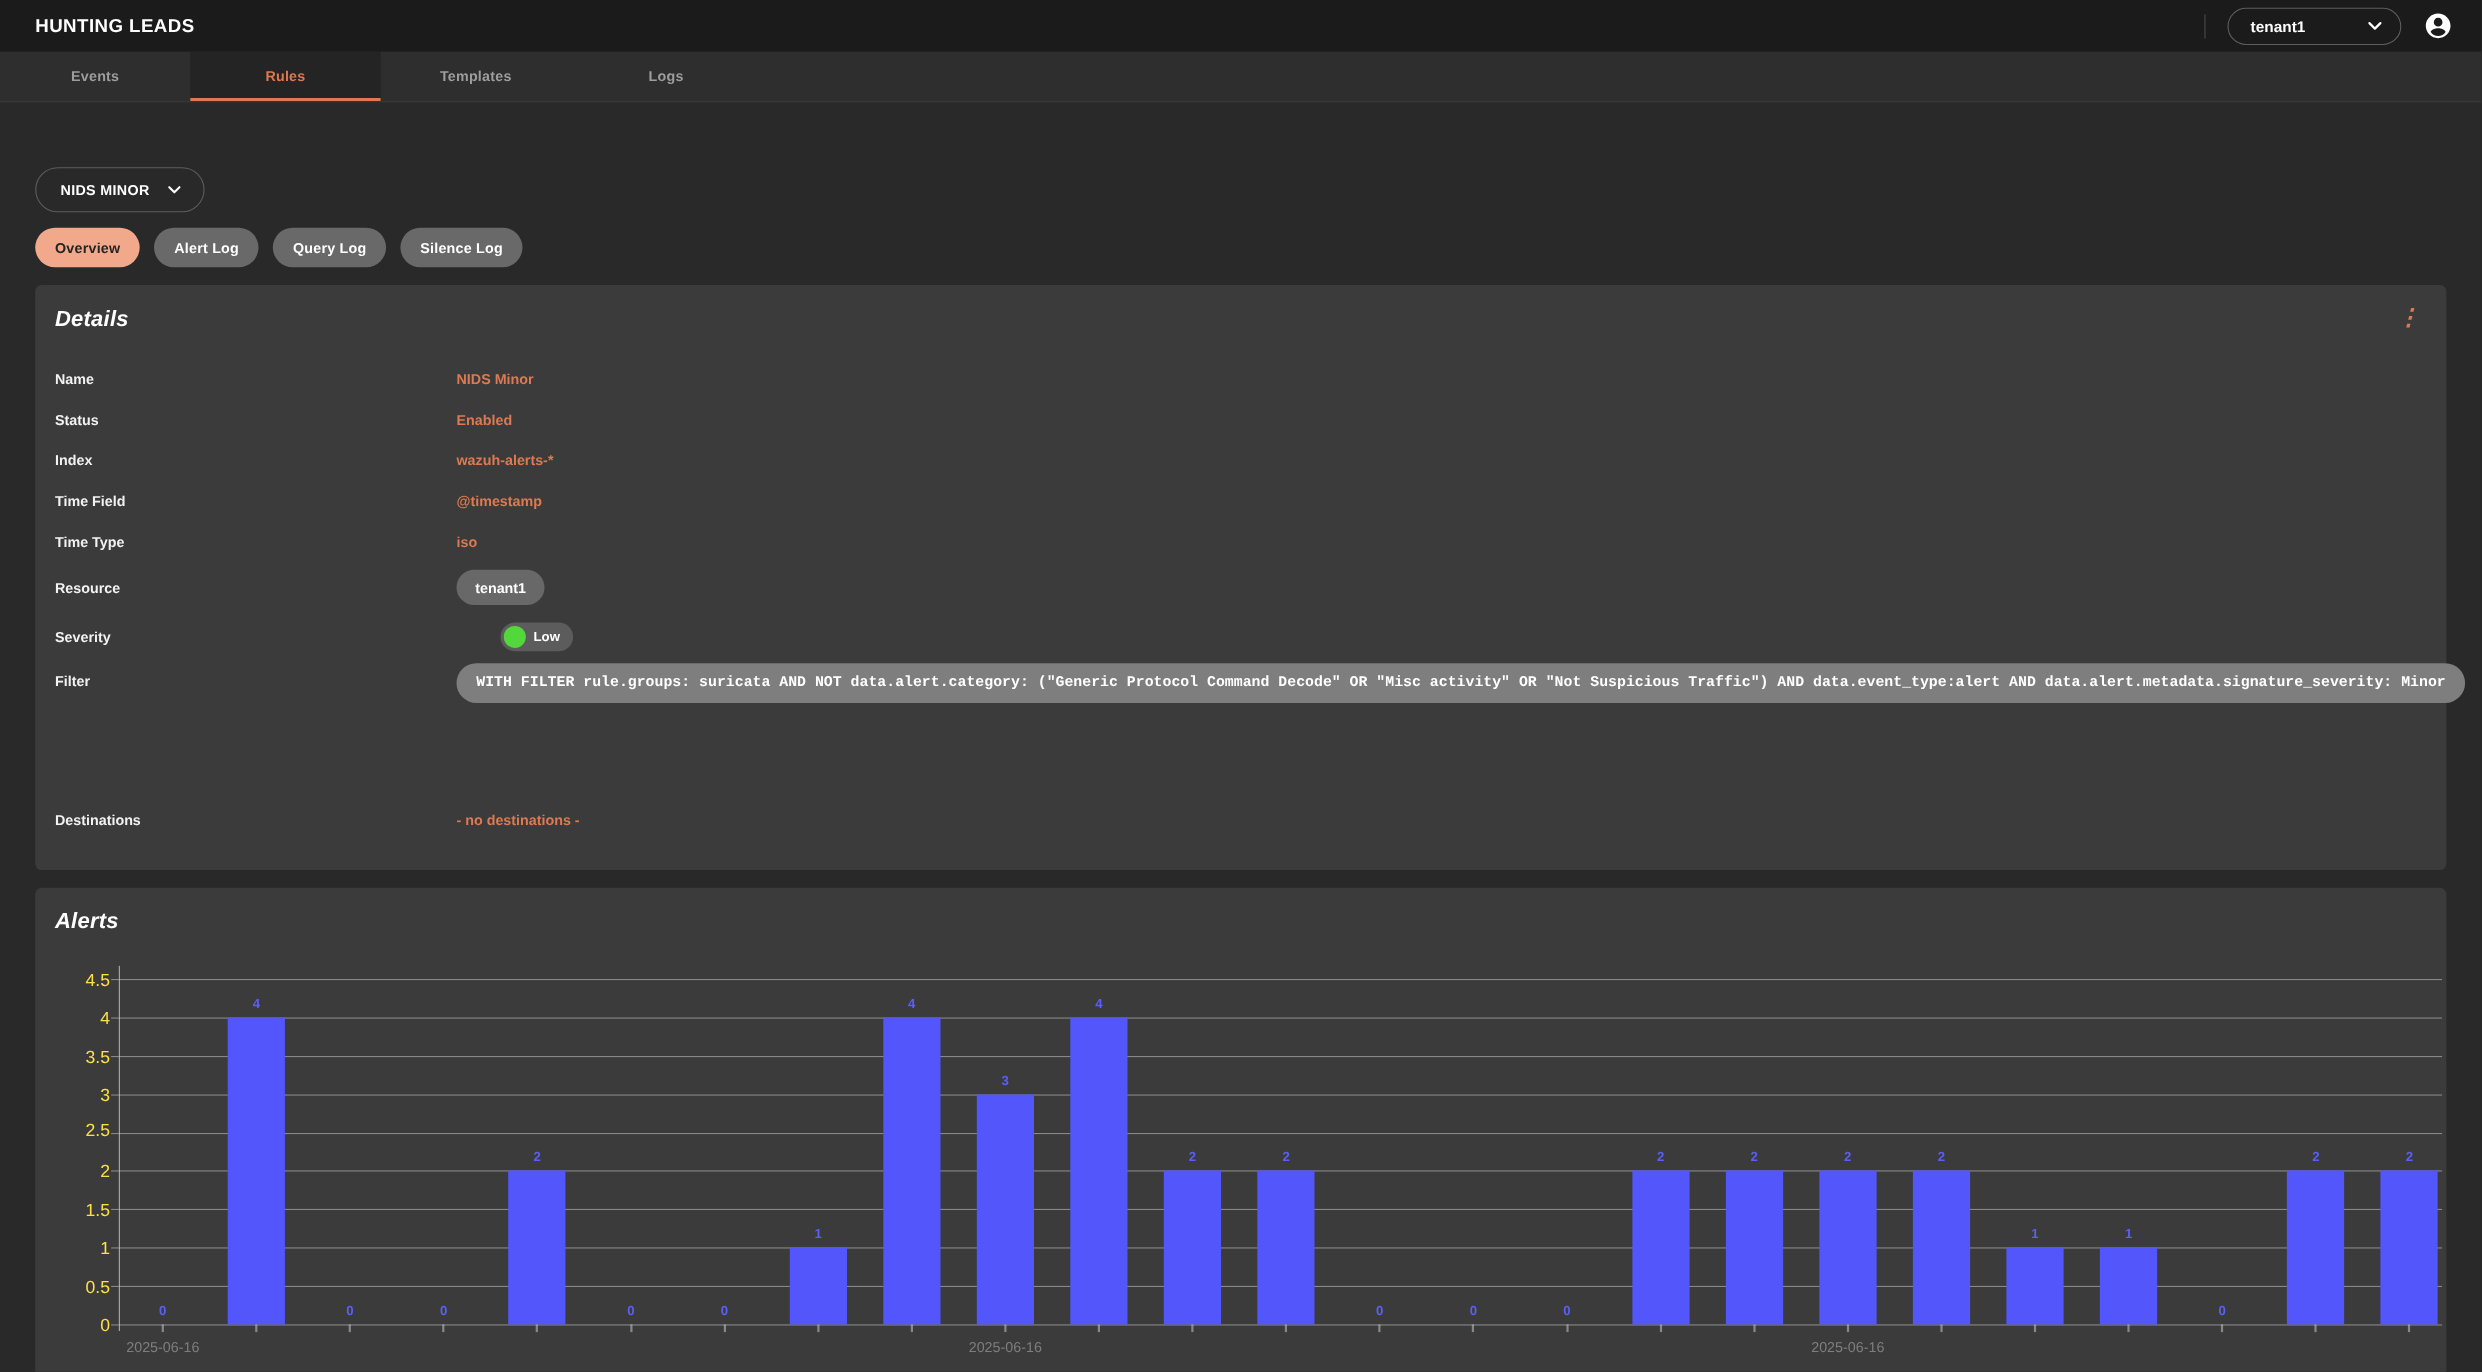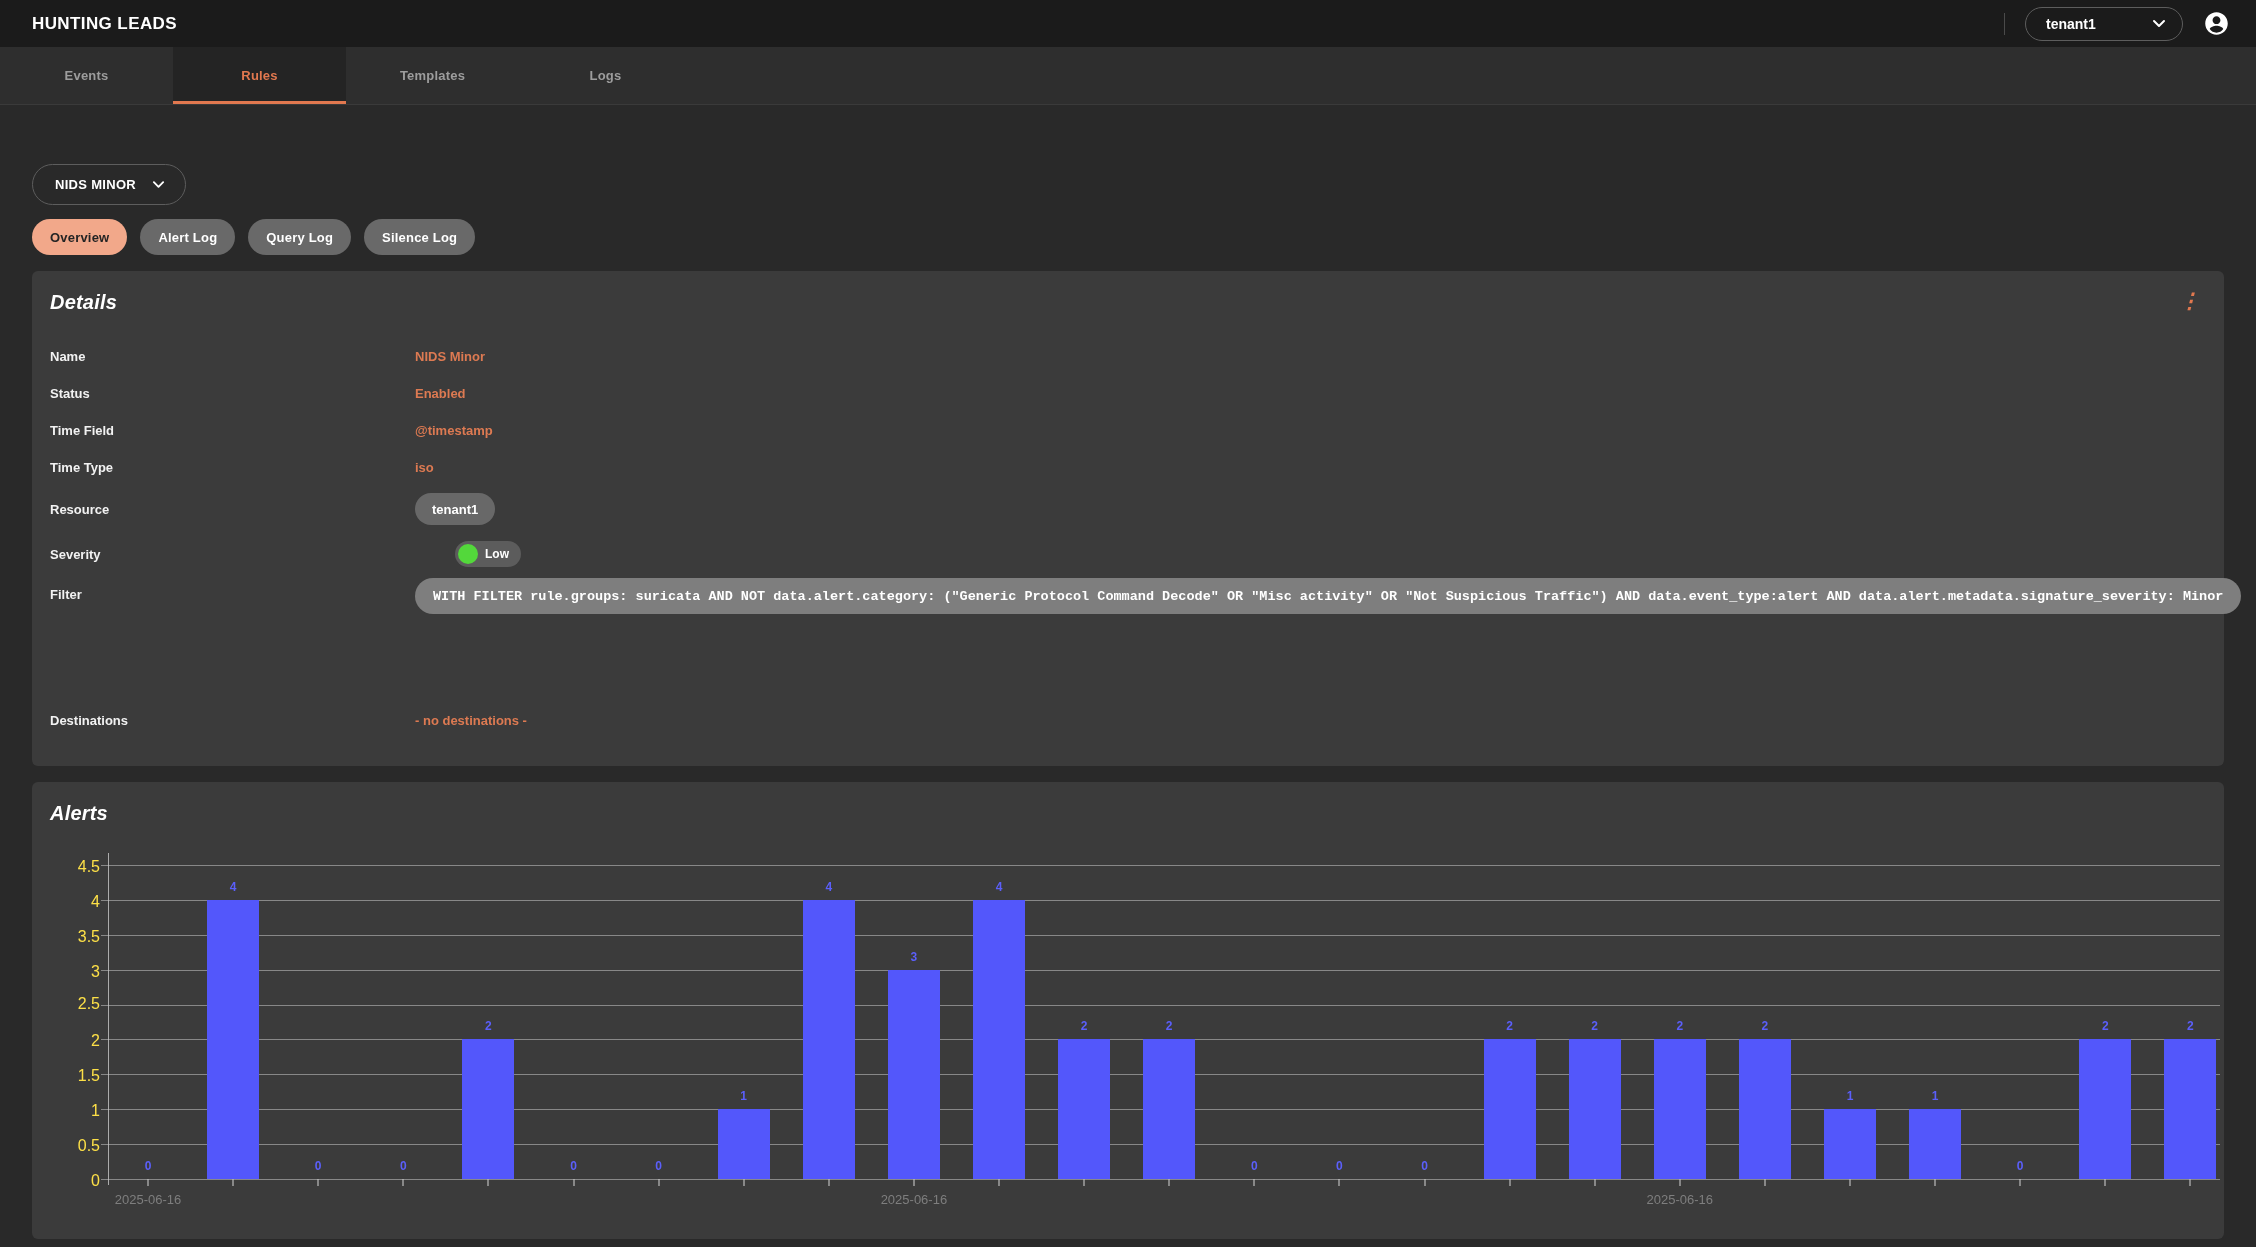--- a/index.html
+++ b/index.html
@@ -19,21 +19,21 @@
   .topbar-right { margin-left:auto; display:flex; align-items:center; gap:20px; }
   .topbar-divider { width:1px; height:22px; background:#4a4a4a; }
   .tenant-pill {
     display:flex; align-items:center; justify-content:space-between;
     min-width:158px; border:1px solid #5d5d5d; border-radius:18px;
     padding:8px 16px 8px 20px; cursor:pointer;
   }
   .tenant-pill .val { font-size:14px; font-weight:bold; color:#ffffff; }
   .avatar-btn { display:flex; align-items:center; cursor:pointer; }
   
-  .tabbar { height:58px; background:#2e2e2e; display:flex; border-bottom:1px solid #3a3a3a; }
+  .tabbar { height:46px; background:#2e2e2e; display:flex; border-bottom:1px solid #3a3a3a; }
   .tab {
     width:173px; display:flex; align-items:center; justify-content:center;
     font-size:13px; font-weight:bold; color:#9d9d9d; cursor:pointer; letter-spacing:.2px;
   }
   .tab.active { background:#242424; color:#e1784f; box-shadow:inset 0 -3px 0 #e1784f; }
   
   .content { padding:0 32px; }
   .rule-pill {
     margin-top:59px; display:inline-flex; align-items:center; gap:16px;
     border:1px solid #5d5d5d; border-radius:21px; padding:12px 20px 12px 22px;
@@ -140,20 +140,24 @@
       <div class="kebab">⋮</div>
     </div>
 
     <div class="detail-row">
       <div class="detail-label">Name</div>
       <div class="detail-value">NIDS Minor</div>
     </div>
     <div class="detail-row">
       <div class="detail-label">Status</div>
       <div class="detail-value">Enabled</div>
+    </div>
+    <div class="detail-row">
+      <div class="detail-label">Index</div>
+      <div class="detail-value">wazuh-alerts-*</div>
     </div>
     <div class="detail-row">
       <div class="detail-label">Time Field</div>
       <div class="detail-value">@timestamp</div>
     </div>
     <div class="detail-row">
       <div class="detail-label">Time Type</div>
       <div class="detail-value">iso</div>
     </div>
     <div class="detail-row tall">

